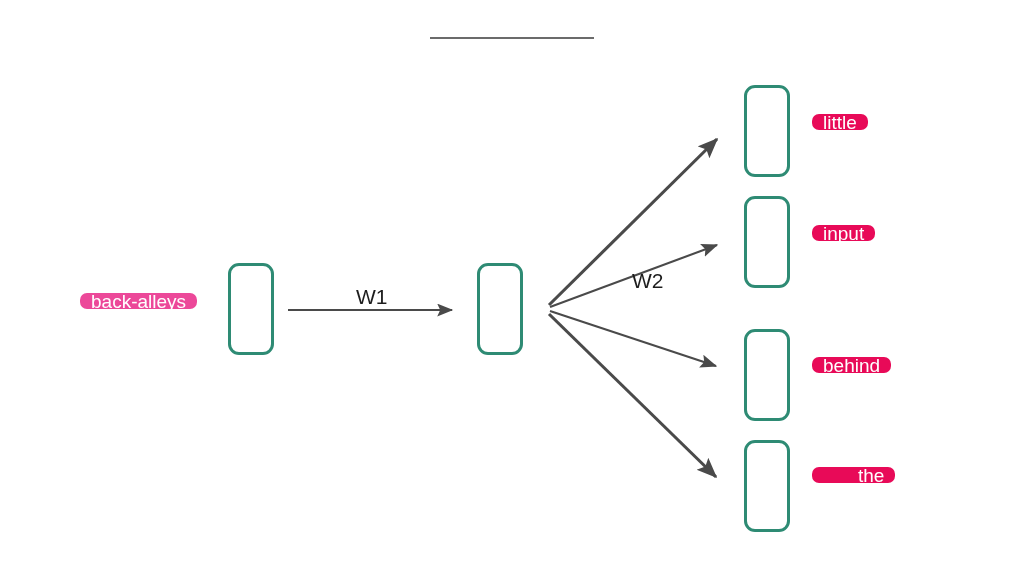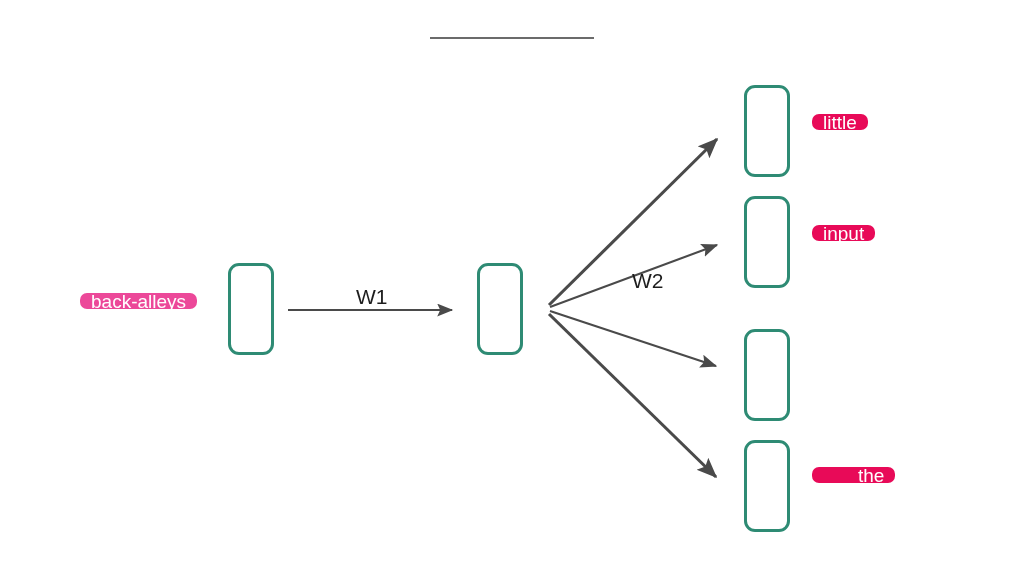--- a/index.html
+++ b/index.html
@@ -117,15 +117,16 @@
 
   <div class="node" style="left:477px; top:263px; width:46px; height:92px;"></div>
 
   <div class="node" style="left:744px; top:85px; width:46px; height:92px;"></div>
   <div class="node" style="left:744px; top:196px; width:46px; height:92px;"></div>
   <div class="node" style="left:744px; top:329px; width:46px; height:92px;"></div>
   <div class="node" style="left:744px; top:440px; width:46px; height:92px;"></div>
 
   <div class="badge badge-output" style="left:812px; top:114px;">little</div>
   <div class="badge badge-output" style="left:812px; top:225px;">input</div>
+  <div class="badge badge-output" style="left:812px; top:357px;">behind</div>
   <div class="badge badge-output" style="left:812px; top:467px;padding-left:46px;">the</div>
 
 </div>
 
 </body></html>

